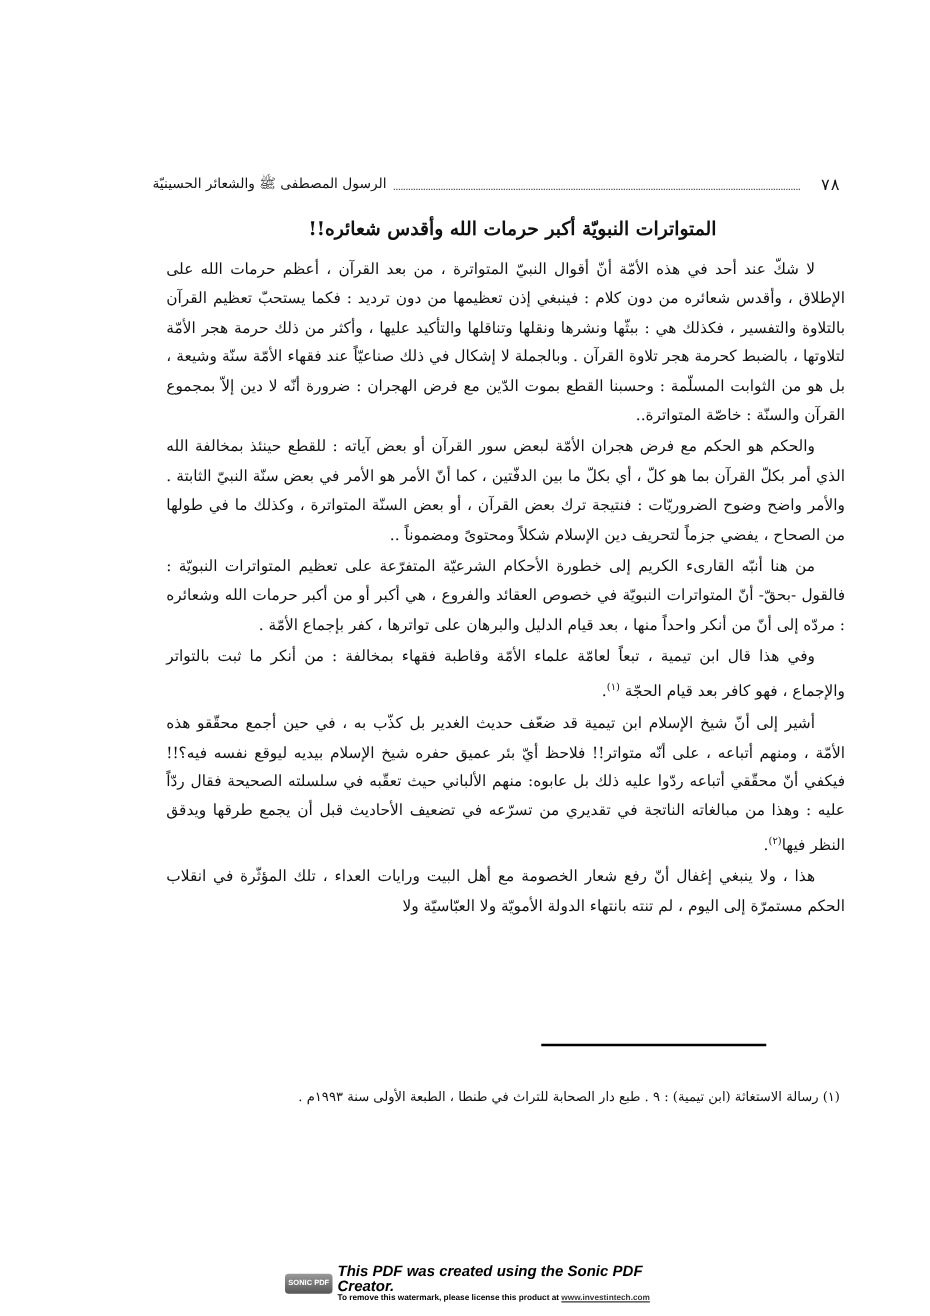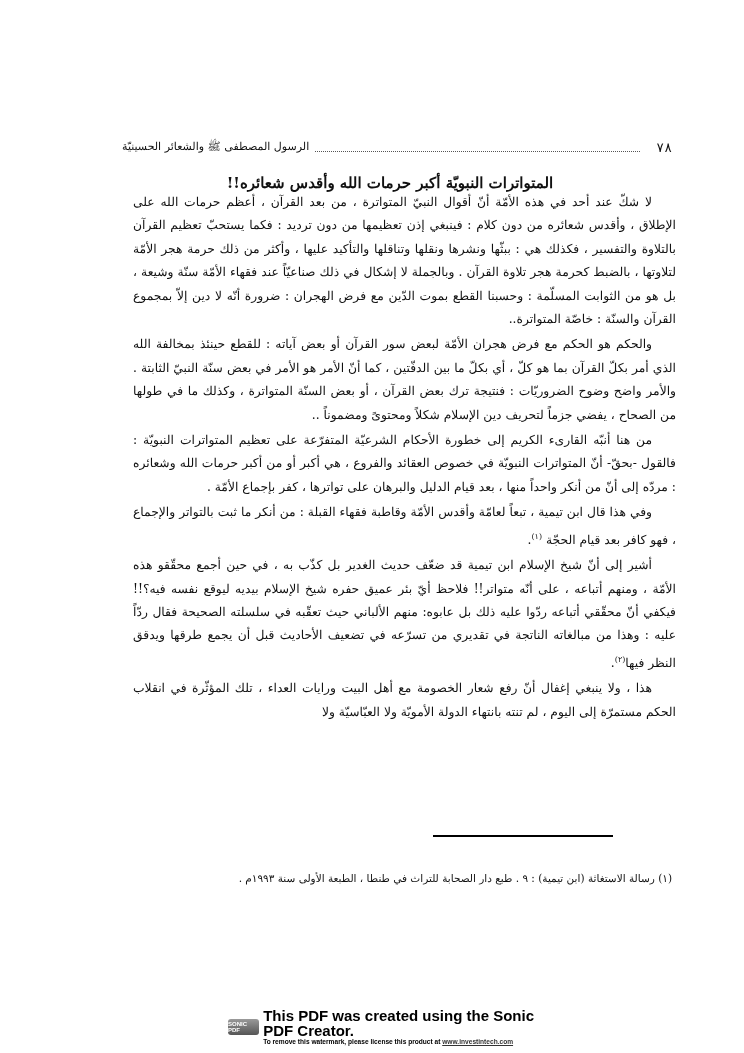--- a/index.html
+++ b/index.html
@@ -44,32 +44,32 @@
       margin: 0 6px;
       position: relative;
       top: 3px;
     }
     .header-title {
       font-size: 11px;
       white-space: nowrap;
     }
     .section-title {
       position: absolute;
-      left: 110px;
+      left: 130px;
       top: 174px;
       width: 560px;
       text-align: center;
       direction: rtl;
       font-size: 15px;
       font-weight: bold;
     }
     .body-text {
       position: absolute;
       left: 133px;
-      top: 191px;
+      top: 204px;
       width: 543px;
       direction: rtl;
       text-align: justify;
       font-size: 12.3px;
       line-height: 23.4px;
     }
     .body-text p {
       margin: 0 0 2px 0;
       text-indent: 24px;
     }
@@ -119,23 +119,24 @@
       align-items: center;
       justify-content: center;
       margin-right: 4px;
     }
     .wm-text {
       display: flex;
       flex-direction: column;
       line-height: 1;
     }
     .wm-line1 {
-      font-size: 15px;
+      font-size: 12px;
       font-weight: bold;
       color: #000;
+      font-style: italic;
     }
     .wm-line2 {
       font-size: 6.6px;
       font-weight: bold;
       color: #000;
       margin-top: 1px;
     }
     .wm-link {
       color: #333;
       text-decoration: underline;
@@ -151,21 +152,21 @@
     <span class="header-dots"></span>
     <span class="header-title">الرسول المصطفى ﷺ والشعائر الحسينيّة</span>
   </div>
 
   <div class="section-title">المتواترات النبويّة أكبر حرمات الله وأقدس شعائره!!</div>
 
   <div class="body-text">
     <p><span>لا شكّ عند أحد في هذه الأمّة أنّ أقوال النبيّ المتواترة ، من بعد القرآن ، أعظم حرمات الله على الإطلاق ، وأقدس شعائره من دون كلام : فينبغي إذن تعظيمها من دون ترديد : فكما يستحبّ تعظيم القرآن بالتلاوة والتفسير ، فكذلك هي : ببثّها ونشرها ونقلها وتناقلها والتأكيد عليها ، وأكثر من ذلك حرمة هجر الأمّة لتلاوتها ، بالضبط كحرمة هجر تلاوة القرآن . وبالجملة لا إشكال في ذلك صناعيّاً عند فقهاء الأمّة سنّة وشيعة ، بل هو من الثوابت المسلّمة : وحسبنا القطع بموت الدّين مع فرض الهجران : ضرورة أنّه لا دين إلاّ بمجموع القرآن والسنّة : خاصّة المتواترة..</span></p>
     <p><span>والحكم هو الحكم مع فرض هجران الأمّة لبعض سور القرآن أو بعض آياته : للقطع حينئذ بمخالفة الله الذي أمر بكلّ القرآن بما هو كلّ ، أي بكلّ ما بين الدفّتين ، كما أنّ الأمر هو الأمر في بعض سنّة النبيّ الثابتة . والأمر واضح وضوح الضروريّات : فنتيجة ترك بعض القرآن ، أو بعض السنّة المتواترة ، وكذلك ما في طولها من الصحاح ، يفضي جزماً لتحريف دين الإسلام شكلاً ومحتوىً ومضموناً ..</span></p>
     <p><span>من هنا أنبّه القارىء الكريم إلى خطورة الأحكام الشرعيّة المتفرّعة على تعظيم المتواترات النبويّة : فالقول -بحقّ- أنّ المتواترات النبويّة في خصوص العقائد والفروع ، هي أكبر أو من أكبر حرمات الله وشعائره : مردّه إلى أنّ من أنكر واحداً منها ، بعد قيام الدليل والبرهان على تواترها ، كفر بإجماع الأمّة .</span></p>
-    <p><span>وفي هذا قال ابن تيمية ، تبعاً لعامّة وأقدس الأمّة وقاطبة فقهاء القبلة : من أنكر ما ثبت بالتواتر والإجماع ، فهو كافر بعد قيام الحجّة</span> <span class="fn-ref">(١)</span><span>.</span></p>
+    <p><span>وفي هذا قال ابن تيمية ، تبعاً لعامّة علماء الأمّة وقاطبة فقهاء بمخالفة : من أنكر ما ثبت بالتواتر والإجماع ، فهو كافر بعد قيام الحجّة</span> <span class="fn-ref">(١)</span><span>.</span></p>
     <p><span>أشير إلى أنّ شيخ الإسلام ابن تيمية قد ضعّف حديث الغدير بل كذّب به ، في حين أجمع محقّقو هذه الأمّة ، ومنهم أتباعه ، على أنّه متواتر!! فلاحظ أيّ بئر عميق حفره شيخ الإسلام بيديه ليوقع نفسه فيه؟!! فيكفي أنّ محقّقي أتباعه ردّوا عليه ذلك بل عابوه: منهم الألباني حيث تعقّبه في سلسلته الصحيحة فقال ردّاً عليه : وهذا من مبالغاته الناتجة في تقديري من تسرّعه في تضعيف الأحاديث قبل أن يجمع طرقها ويدقق النظر فيها</span><span class="fn-ref">(٢)</span><span>.</span></p>
     <p><span>هذا ، ولا ينبغي إغفال أنّ رفع شعار الخصومة مع أهل البيت ورايات العداء ، تلك المؤثّرة في انقلاب الحكم مستمرّة إلى اليوم ، لم تنته بانتهاء الدولة الأمويّة ولا العبّاسيّة ولا</span></p>
   </div>
 
   <div class="footnote-rule"></div>
 
   <div class="footnotes">
     <div class="footnote">(١) رسالة الاستغاثة (ابن تيمية) : ٩ . طبع دار الصحابة للتراث في طنطا ، الطبعة الأولى سنة ١٩٩٣م .</div>
   </div>
 

